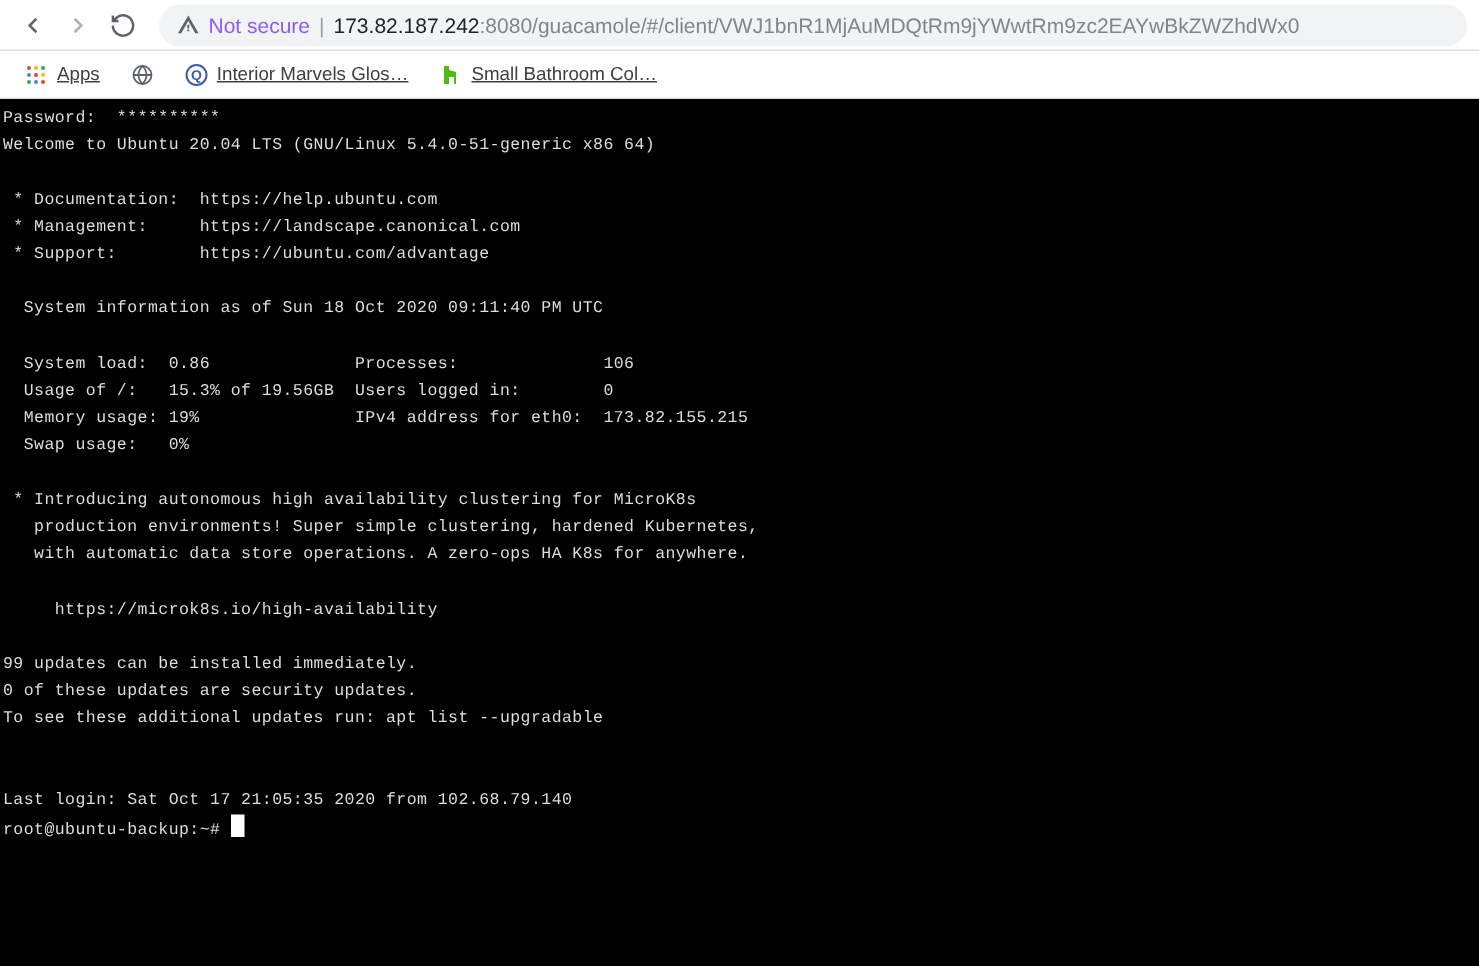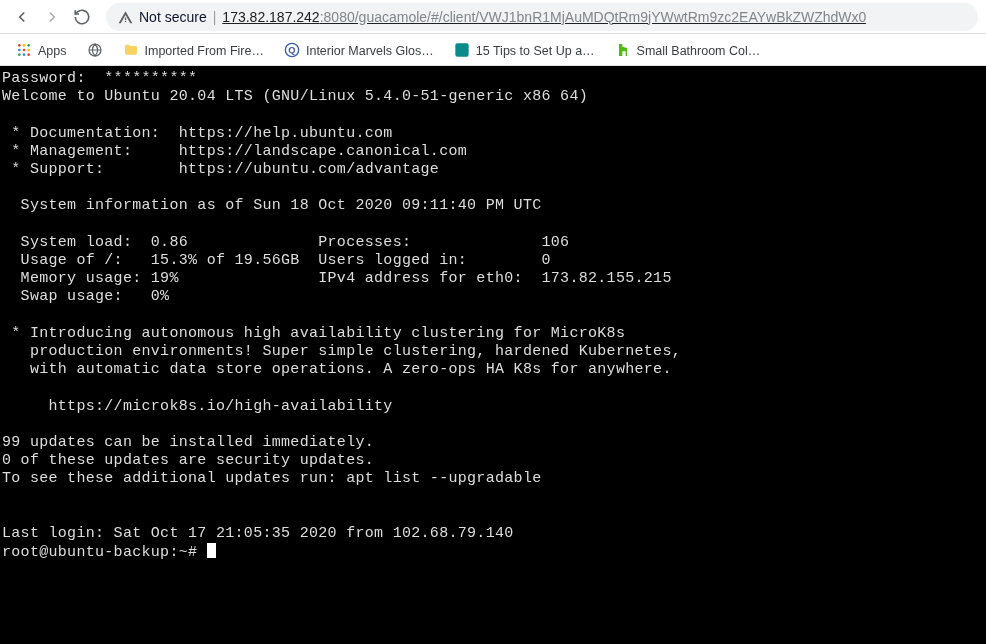--- a/index.html
+++ b/index.html
@@ -36,53 +36,54 @@
       margin-left: 8px;
       background: #f1f3f4;
       border-radius: 14px;
       display: flex;
       align-items: center;
       padding: 0 12px;
       gap: 6px;
       font-size: 14px;
       color: #202124;
     }
-    .addr-sec { display: flex; align-items: flex-end; gap: 6px; color: #0f172a; }
+    .addr-sec { display: flex; align-items: flex-start; gap: 6px; color: #8b5cf6; }
     .addr-sec .warn { width: 15px; height: 15px; }
     .addr-divider { color: #9aa0a6; }
-    .url-text { color: #202124; white-space: nowrap; overflow: hidden; text-decoration: underline; }
+    .url-text { color: #202124; white-space: nowrap; overflow: hidden; }
     .url-text .gray { color: #80868b; }
 
     .bookmarks-bar {
       height: 32px;
       display: flex;
       align-items: center;
       padding: 0 8px;
       background: #fff;
       border-bottom: 1px solid #e0e0e0;
       gap: 4px;
     }
     .bm-item {
       display: flex;
-      align-items: flex-end;
+      align-items: flex-start;
       gap: 6px;
       padding: 4px 8px;
       border-radius: 4px;
       cursor: pointer;
       font-size: 12.5px;
       color: #3c4043;
       white-space: nowrap;
+      text-decoration: underline;
     }
     .bm-icon { width: 16px; height: 16px; display: flex; align-items: center; justify-content: center; }
 
     .terminal {
       background: #000;
       color: #ddd;
       font-family: "Consolas", "Menlo", "Courier New", monospace;
-      font-size: 15px;
+      font-size: 11px;
       line-height: 18.2px;
       letter-spacing: 0.3px;
       white-space: pre;
       padding: 4px 2px;
       height: calc(644px - 66px);
       overflow: hidden;
     }
     .cursor-block {
       display: inline-block;
       width: 9px;
@@ -143,42 +144,26 @@
   <div class="bm-item">
     <span class="bm-icon">
       <svg viewBox="0 0 24 24" width="16" height="16" fill="none" stroke="#5f6368" stroke-width="1.8">
           <circle cx="12" cy="12" r="9"></circle>
           <path d="M3 12h18M12 3c2.5 2.7 4 6 4 9s-1.5 6.3-4 9c-2.5-2.7-4-6-4-9s1.5-6.3 4-9z"></path>
         </svg>
     </span>
   </div>
   <div class="bm-item">
     <span class="bm-icon">
-      <svg viewBox="0 0 24 24" width="16" height="16" fill="#f8d363">
-          <path d="M3 6a2 2 0 0 1 2-2h4l2 2h8a2 2 0 0 1 2 2v9a2 2 0 0 1-2 2H5a2 2 0 0 1-2-2V6z"></path>
-        </svg>
-    </span>
-    <span>Imported From Fire…</span>
-  </div>
-  <div class="bm-item">
-    <span class="bm-icon">
       <svg viewBox="0 0 24 24" width="16" height="16">
           <circle cx="12" cy="12" r="10" fill="#fff" stroke="#3b5db0" stroke-width="2"></circle>
           <text x="12" y="17" font-size="14" text-anchor="middle" fill="#3b5db0" font-family="Arial" font-weight="bold">Q</text>
         </svg>
     </span>
     <span>Interior Marvels Glos…</span>
-  </div>
-  <div class="bm-item">
-    <span class="bm-icon">
-      <svg viewBox="0 0 24 24" width="16" height="16">
-          <rect x="2" y="2" width="20" height="20" rx="3" fill="#0a8b8b"></rect>
-        </svg>
-    </span>
-    <span>15 Tips to Set Up a…</span>
   </div>
   <div class="bm-item">
     <span class="bm-icon">
       <svg viewBox="0 0 24 24" width="16" height="16">
           <rect x="2" y="2" width="20" height="20" fill="#fff"></rect>
           <path d="M6 3v18h5v-7h5v7h2V9l-7-2V3H6z" fill="#4dbc15"></path>
         </svg>
     </span>
     <span>Small Bathroom Col…</span>
   </div>

